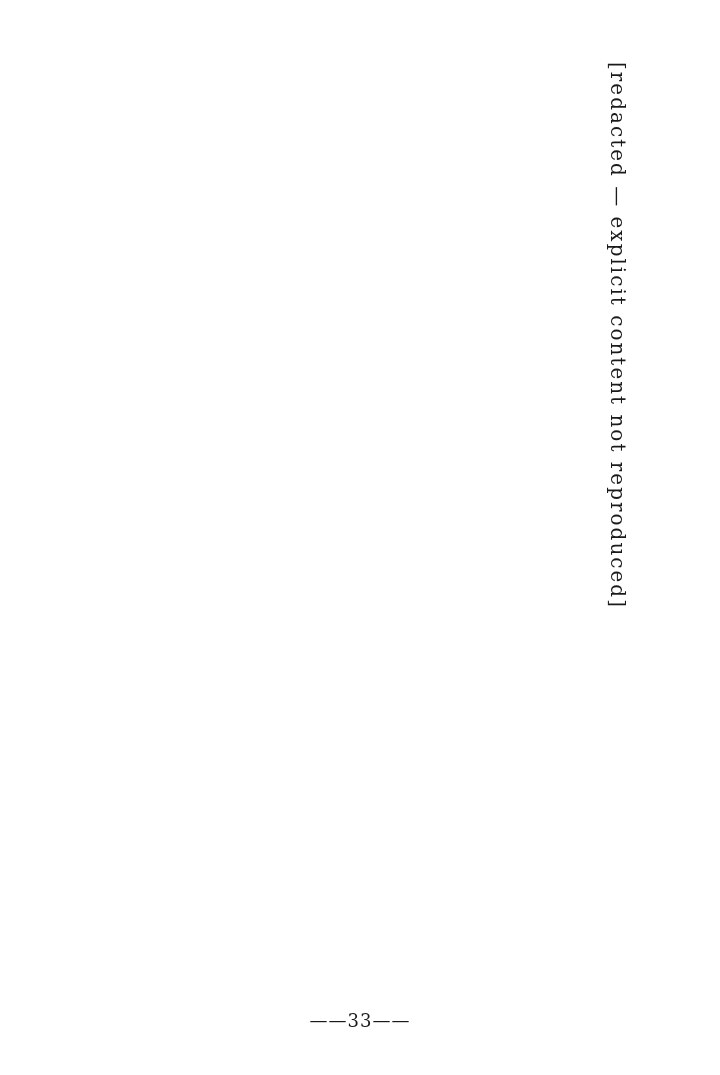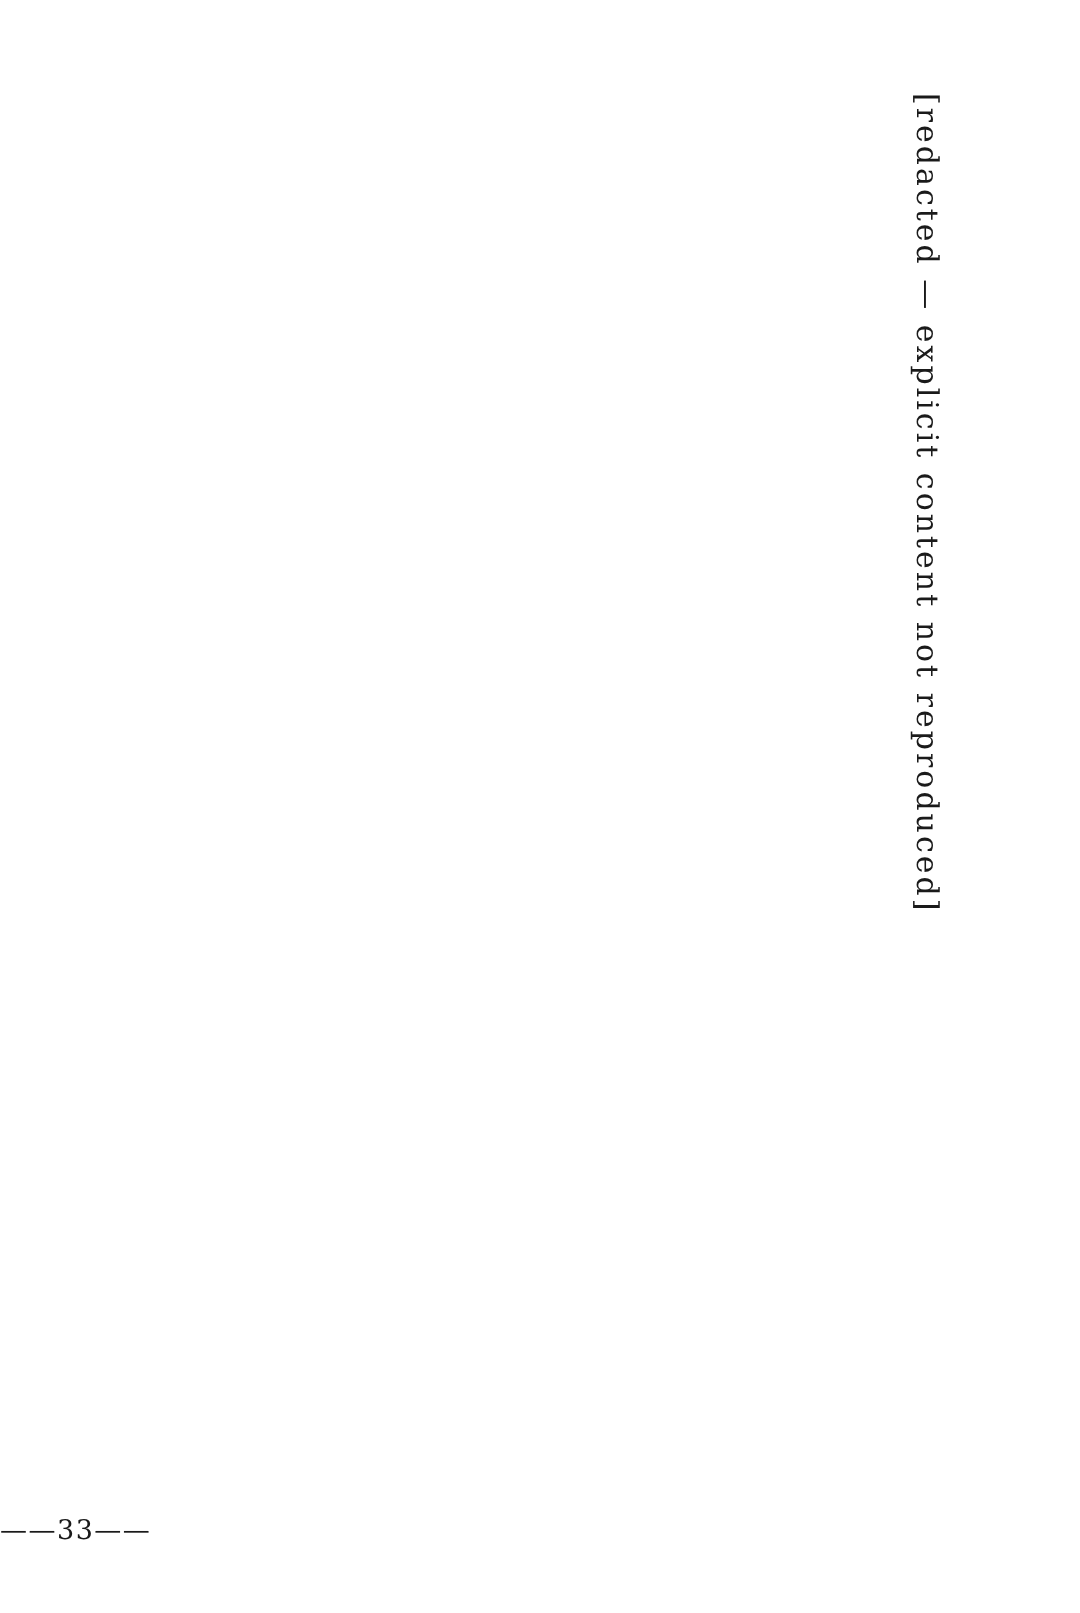--- a/index.html
+++ b/index.html
@@ -10,21 +10,21 @@
     }
     .text-block {
       position: absolute; top: 62px; left: 112px;
       width: 520px; height: 900px;
       writing-mode: vertical-rl;
       font-size: 20px; line-height: 29px; letter-spacing: 2px;
     }
     .column { display: block; }
     .page-number {
       position: absolute; top: 1010px; left: 0; width: 720px;
-      font-size: 18px; letter-spacing: 1px;
+      text-align: center; font-size: 18px; letter-spacing: 1px;
     }
   </style>
 </head>
 <body>
 
 <div class="text-block">
   <span class="column">[redacted — explicit content not reproduced]</span>
 </div>
 
 <div class="page-number">——33——</div>

